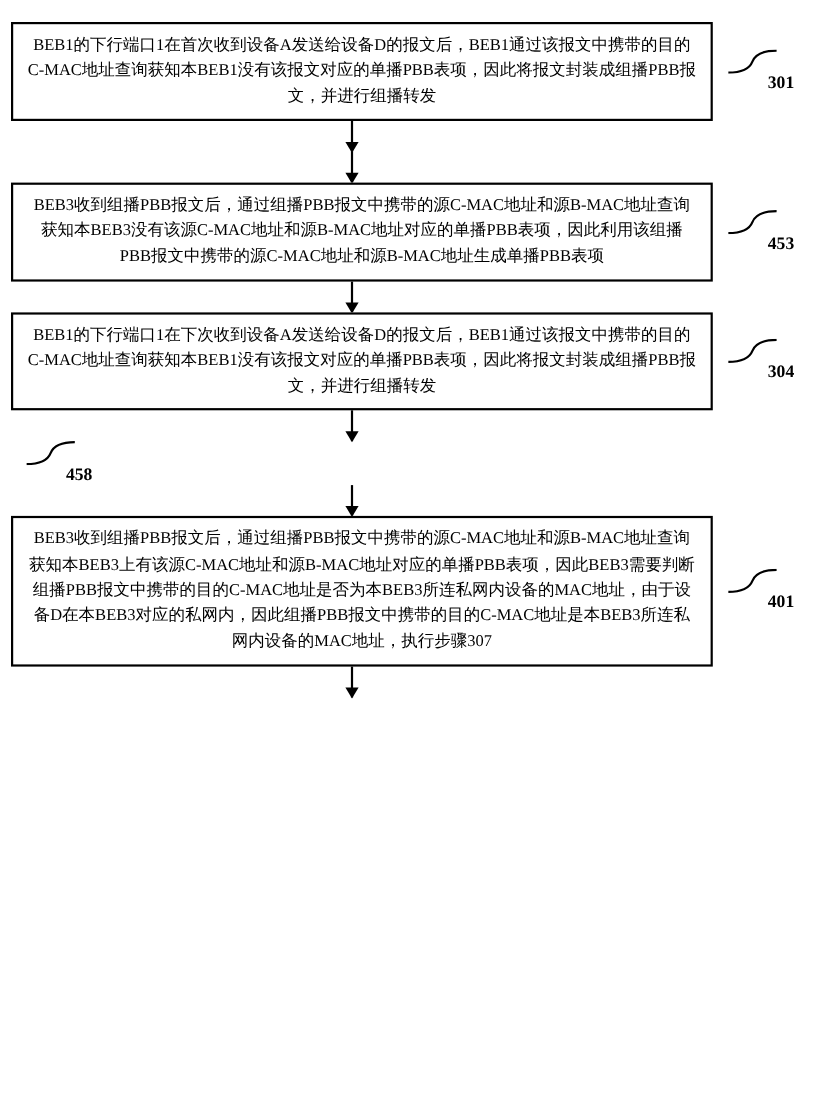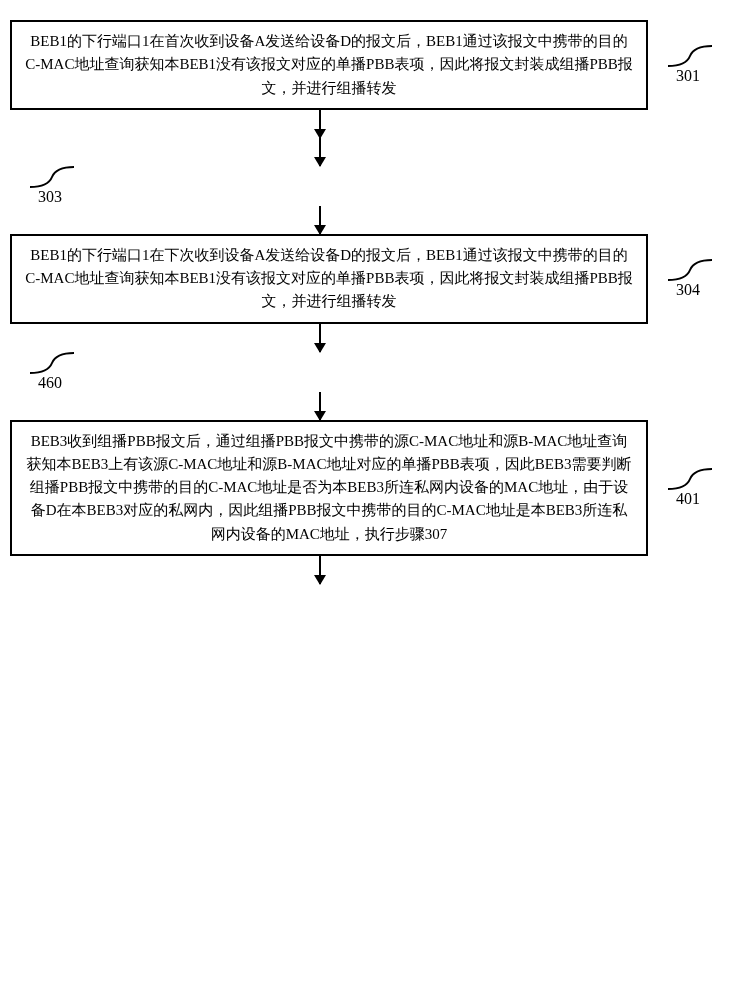--- a/index.html
+++ b/index.html
@@ -34,23 +34,24 @@
       background: #fff;
     }
     .step-label {
       font-size: 16px;
       margin-left: 8px;
       white-space: nowrap;
     }
     .bracket {
       display: flex;
       flex-direction: column;
-      align-items: flex-start;
-      margin-left: 20px;
+      align-items: flex-end;
+      margin-left: 4px;
       width: 70px;
+      font-weight: bold;
     }
     .bracket svg {
       display: block;
     }
     .arrow {
       width: 2px;
       height: 28px;
       background: #000;
       position: relative;
       margin-left: 310px;
@@ -94,25 +95,26 @@
   <div class="arrow-wrapper">
       <div class="arrow"></div>
     </div>
 
 
   <div class="arrow-wrapper">
       <div class="arrow"></div>
     </div>
 
   <div class="step-row">
+    <div class="step-box">BEB3收到组播PBB报文后，通过组播PBB报文中携带的源C-MAC地址和源B-MAC地址查询获知本BEB3没有该源C-MAC地址和源B-MAC地址对应的单播PBB表项，因此利用该组播PBB报文中携带的源C-MAC地址和源B-MAC地址生成单播PBB表项</div>
     <div class="bracket">
       <svg width="60" height="22" viewBox="0 0 60 22">
         <path d="M 0 21 Q 18 21 22 11 Q 26 1 44 1" stroke="#000" stroke-width="2" fill="none"></path>
       </svg>
-      <span class="step-label">303</span>
+      <span class="step-label">453</span>
     </div>
   </div>
 
   <div class="arrow-wrapper">
       <div class="arrow"></div>
     </div>
 
   <div class="step-row">
     <div class="step-box">BEB1的下行端口1在下次收到设备A发送给设备D的报文后，BEB1通过该报文中携带的目的C-MAC地址查询获知本BEB1没有该报文对应的单播PBB表项，因此将报文封装成组播PBB报文，并进行组播转发</div>
     <div class="bracket">
@@ -125,21 +127,21 @@
 
   <div class="arrow-wrapper">
       <div class="arrow"></div>
     </div>
 
   <div class="step-row">
     <div class="bracket">
       <svg width="60" height="22" viewBox="0 0 60 22">
         <path d="M 0 21 Q 18 21 22 11 Q 26 1 44 1" stroke="#000" stroke-width="2" fill="none"></path>
       </svg>
-      <span class="step-label">460</span>
+      <span class="step-label">458</span>
     </div>
   </div>
 
   <div class="arrow-wrapper">
       <div class="arrow"></div>
     </div>
 
   <div class="step-row">
     <div class="step-box">BEB3收到组播PBB报文后，通过组播PBB报文中携带的源C-MAC地址和源B-MAC地址查询获知本BEB3上有该源C-MAC地址和源B-MAC地址对应的单播PBB表项，因此BEB3需要判断组播PBB报文中携带的目的C-MAC地址是否为本BEB3所连私网内设备的MAC地址，由于设备D在本BEB3对应的私网内，因此组播PBB报文中携带的目的C-MAC地址是本BEB3所连私网内设备的MAC地址，执行步骤307</div>
     <div class="bracket">

